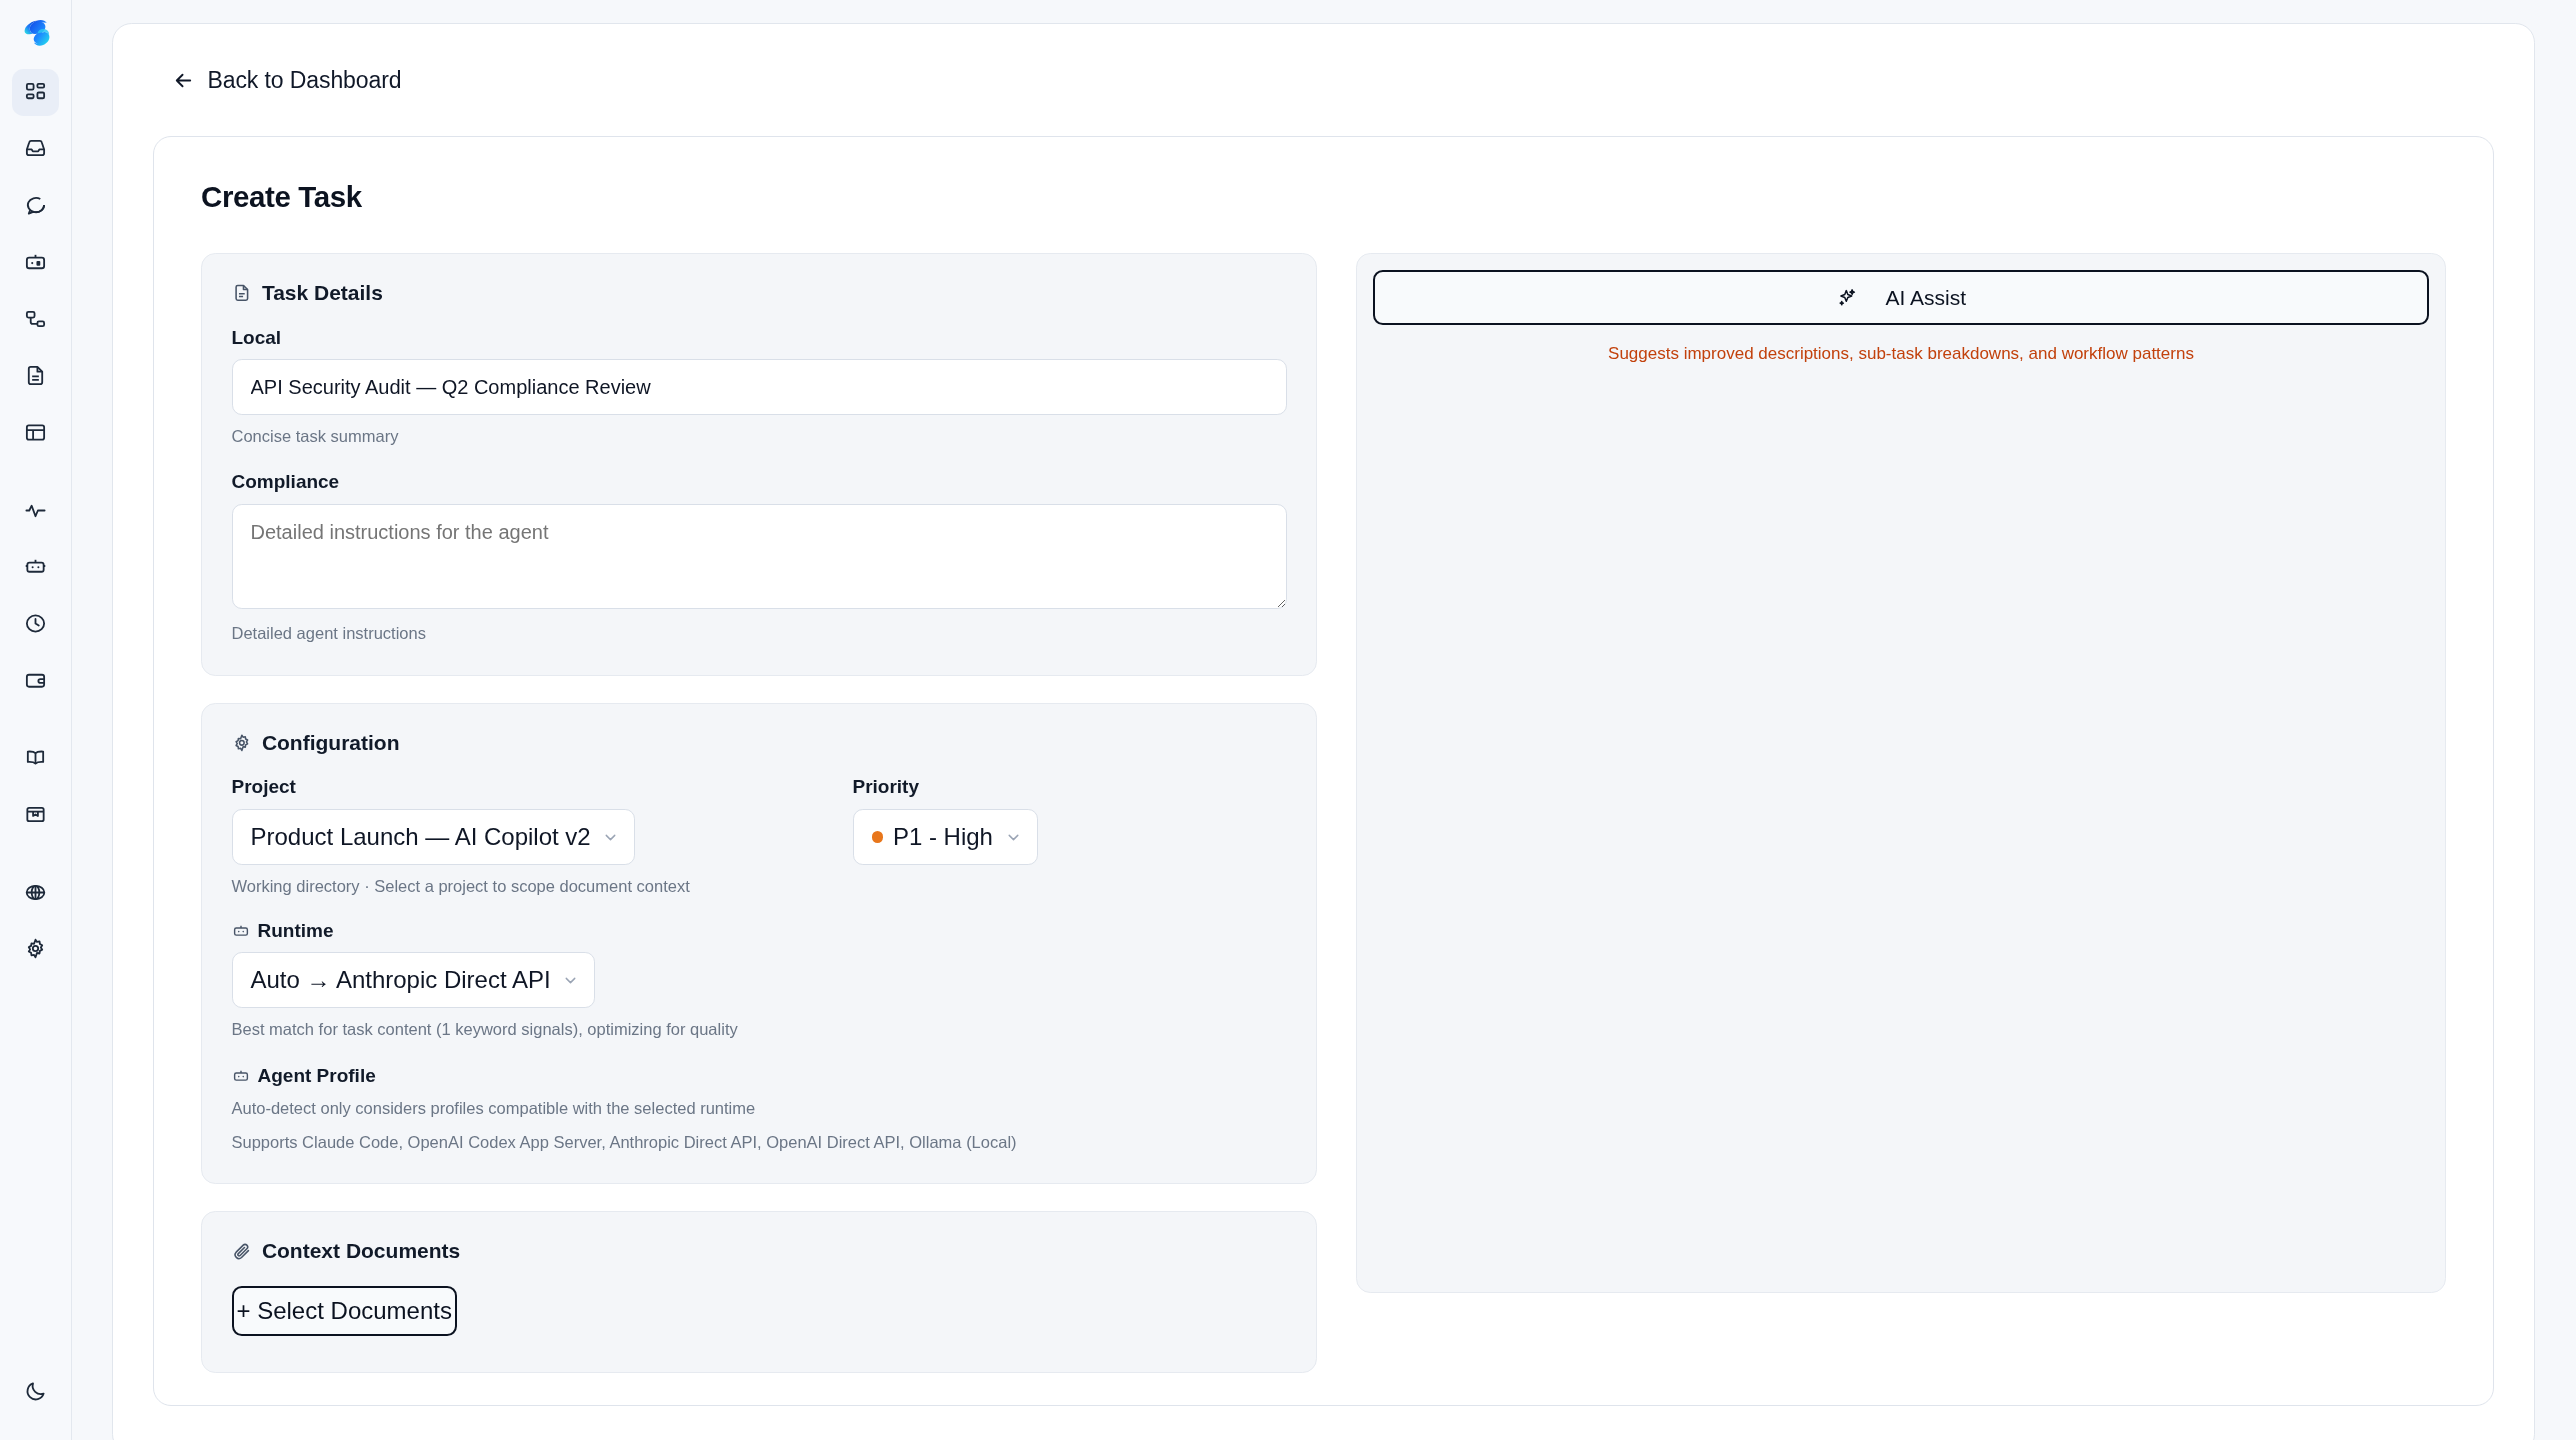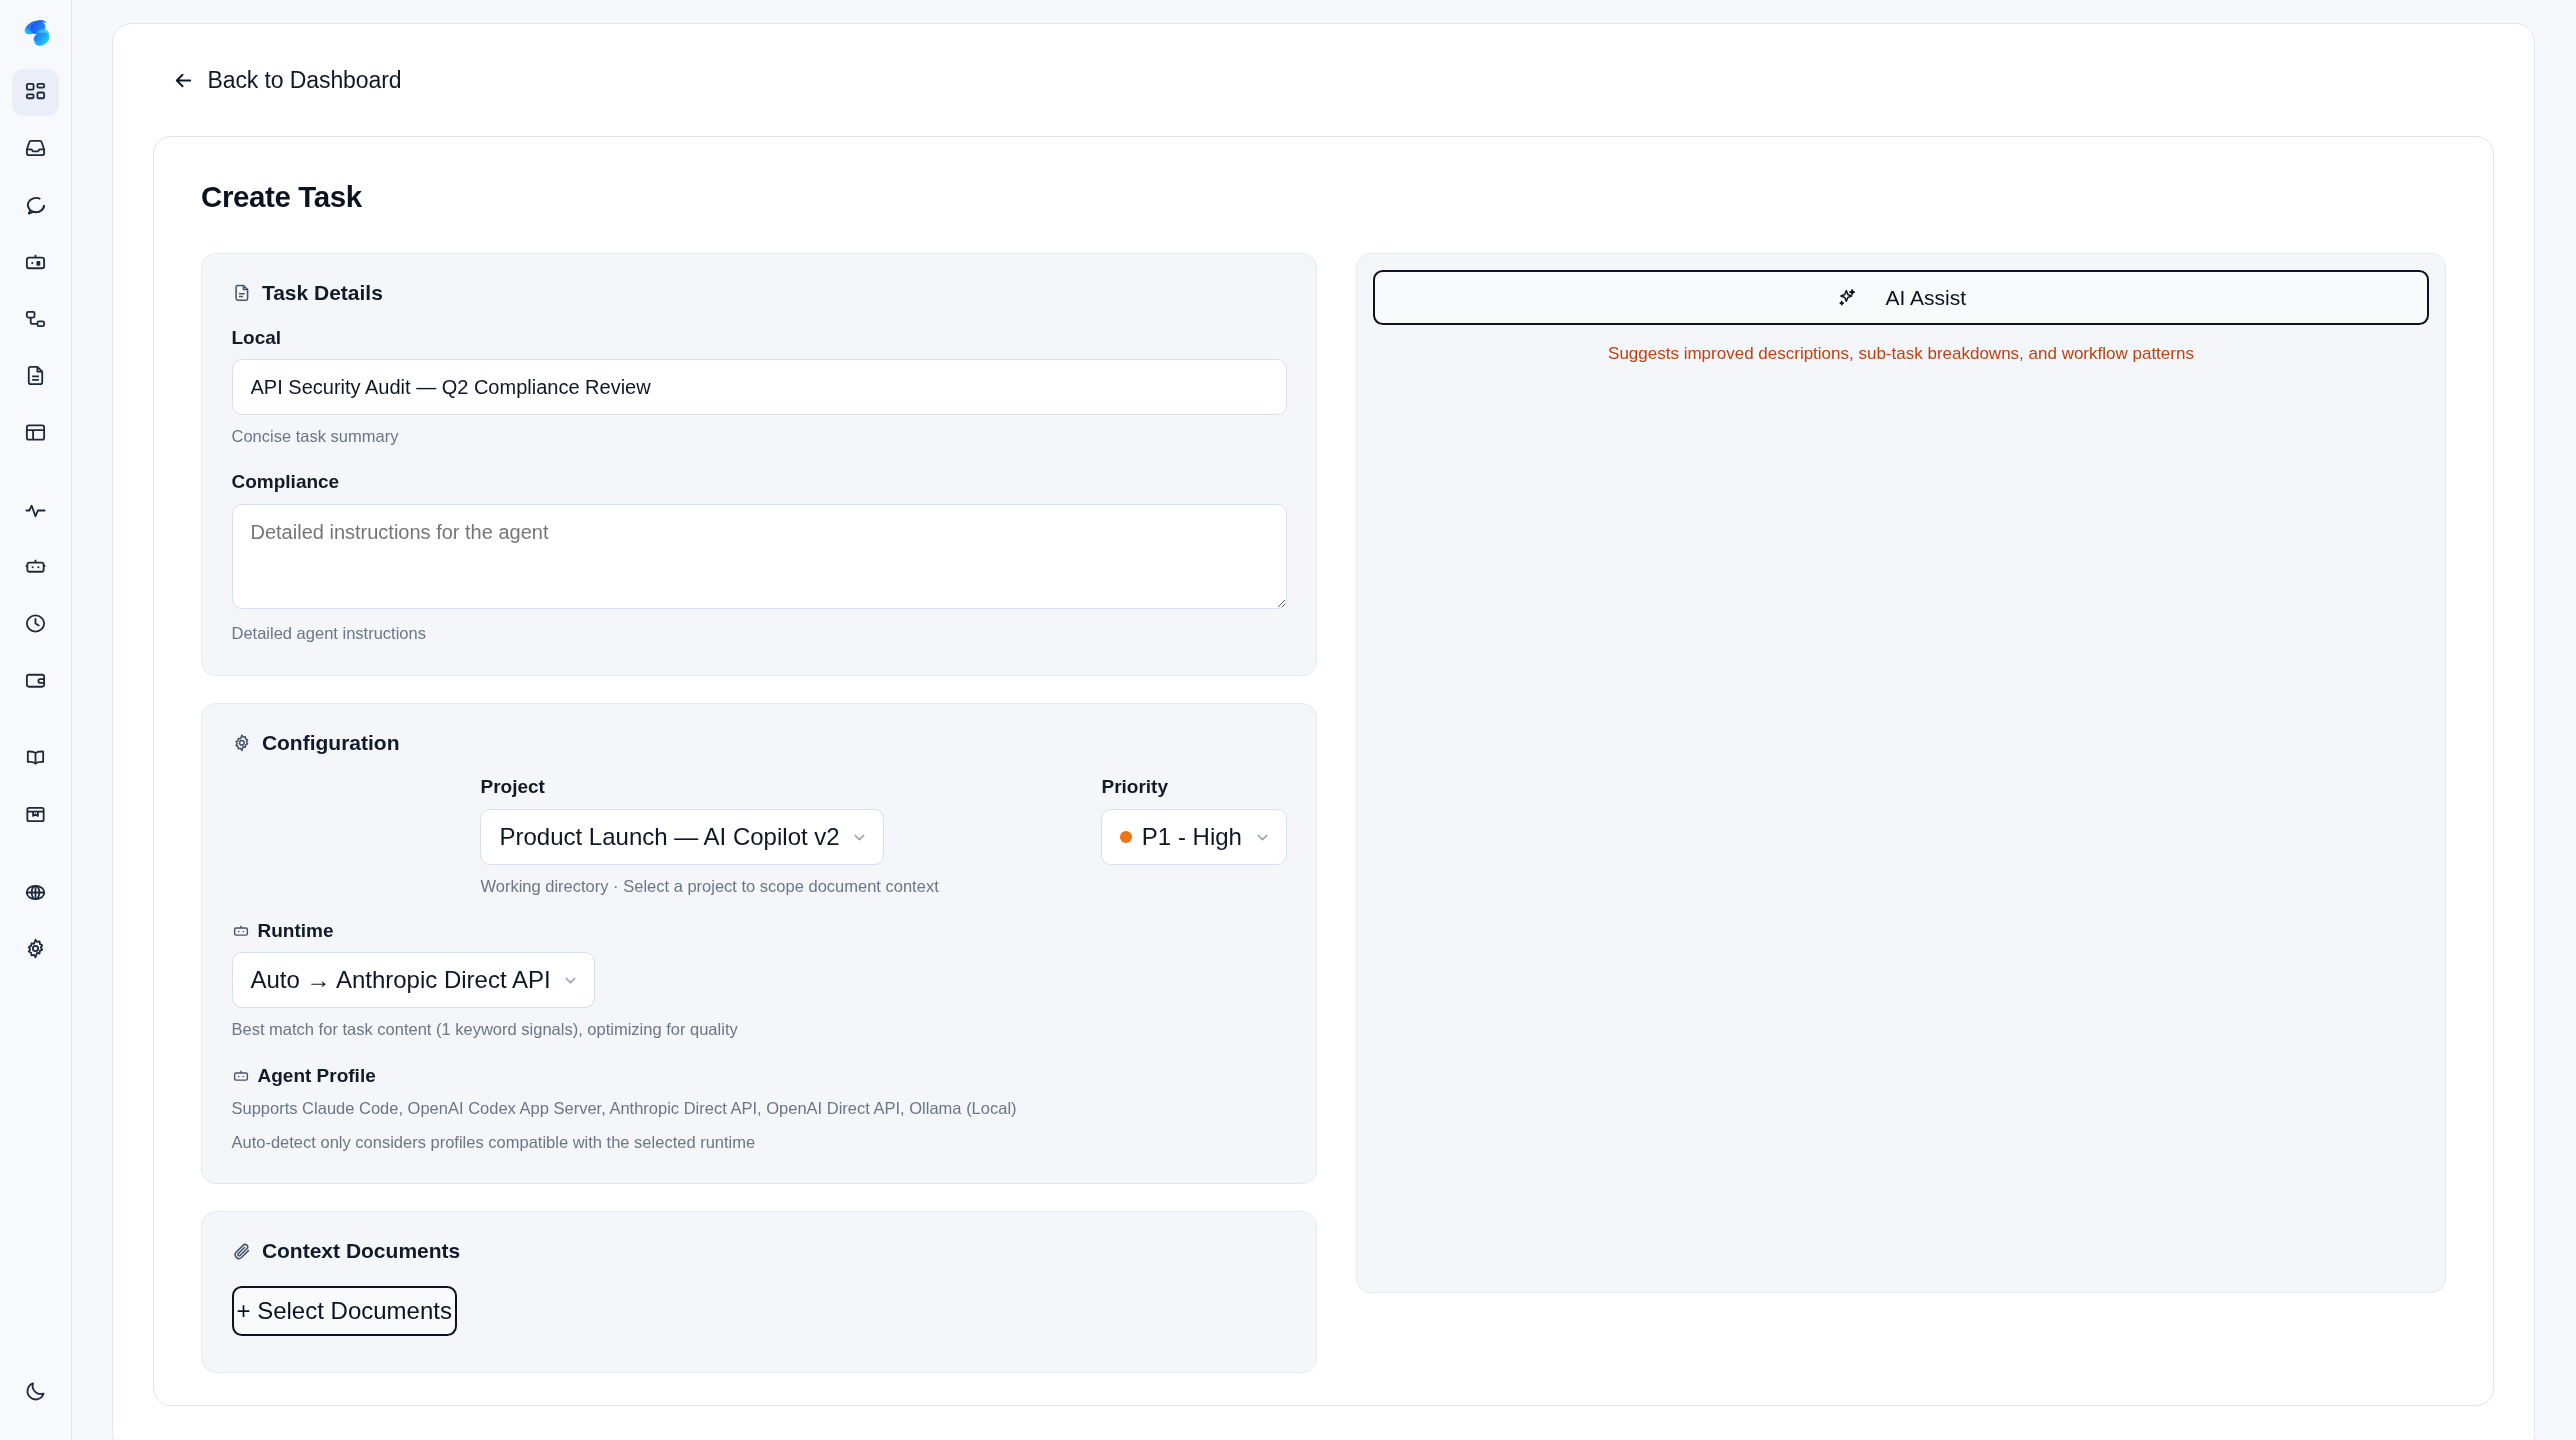--- a/index.html
+++ b/index.html
@@ -151,21 +151,21 @@
   .dot { width: 11.6px; height: 11.6px; border-radius: 50%; display: inline-block; }
   .select-focus {
     display: inline-block;
     border-radius: 13.4px;
     padding: 4.5px;
     box-shadow: 0 0 0 3.1px #7aa7ec;
     background: #ffffff;
   }
   .select-focus .select { border-color: #e6eaf0; }
 
-  .grid2 { display: flex; gap: 75px; align-items: flex-start; justify-content: flex-end; }
+  .grid2 { display: flex; gap: 75px; align-items: flex-start; }
   .grid2 > div:first-child { flex: 0 0 546px; }
 
   .block { margin-bottom: 23px; }
   .block:last-child { margin-bottom: 0; }
 
   
   .assist-panel {
     background: #f4f6f9;
     border: 0.9px solid #e6eaf0;
     border-radius: 14.3px;
@@ -494,22 +494,22 @@
                   <span class="ic">
                     <svg width="18" height="18" viewBox="0 0 24 24" fill="none" stroke="#475467" stroke-width="1.9" stroke-linejoin="round">
                       <rect x="3.5" y="8" width="17" height="9.5" rx="2.2"></rect>
                       <circle cx="9" cy="12.8" r="1.05" fill="#475467" stroke="none"></circle>
                       <circle cx="15" cy="12.8" r="1.05" fill="#475467" stroke="none"></circle>
                       <path d="M12 8V5"></path>
                     </svg>
                   </span>
                   <span>Agent Profile</span>
                 </div>
+                <div class="hint">Auto-detect only considers profiles compatible with the selected runtime</div>
                 <div class="hint">Supports Claude Code, OpenAI Codex App Server, Anthropic Direct API, OpenAI Direct API, Ollama (Local)</div>
-                <div class="hint">Auto-detect only considers profiles compatible with the selected runtime</div>
               </div>
             </section>
 
             <section class="panel" style="margin-bottom:0;padding-bottom:36px">
               <div class="panel-title" style="margin-bottom:23px">
                 <span class="ic">
                   <svg width="19.7" height="19.7" viewBox="0 0 24 24" fill="none" stroke="#475467" stroke-width="1.9" stroke-linecap="round" stroke-linejoin="round">
                     <path d="M20 10.5l-8.4 8.4a4.6 4.6 0 01-6.5-6.5l8.6-8.6a3.1 3.1 0 014.4 4.4l-8.5 8.5a1.6 1.6 0 01-2.2-2.2l7.8-7.8"></path>
                   </svg>
                 </span>

